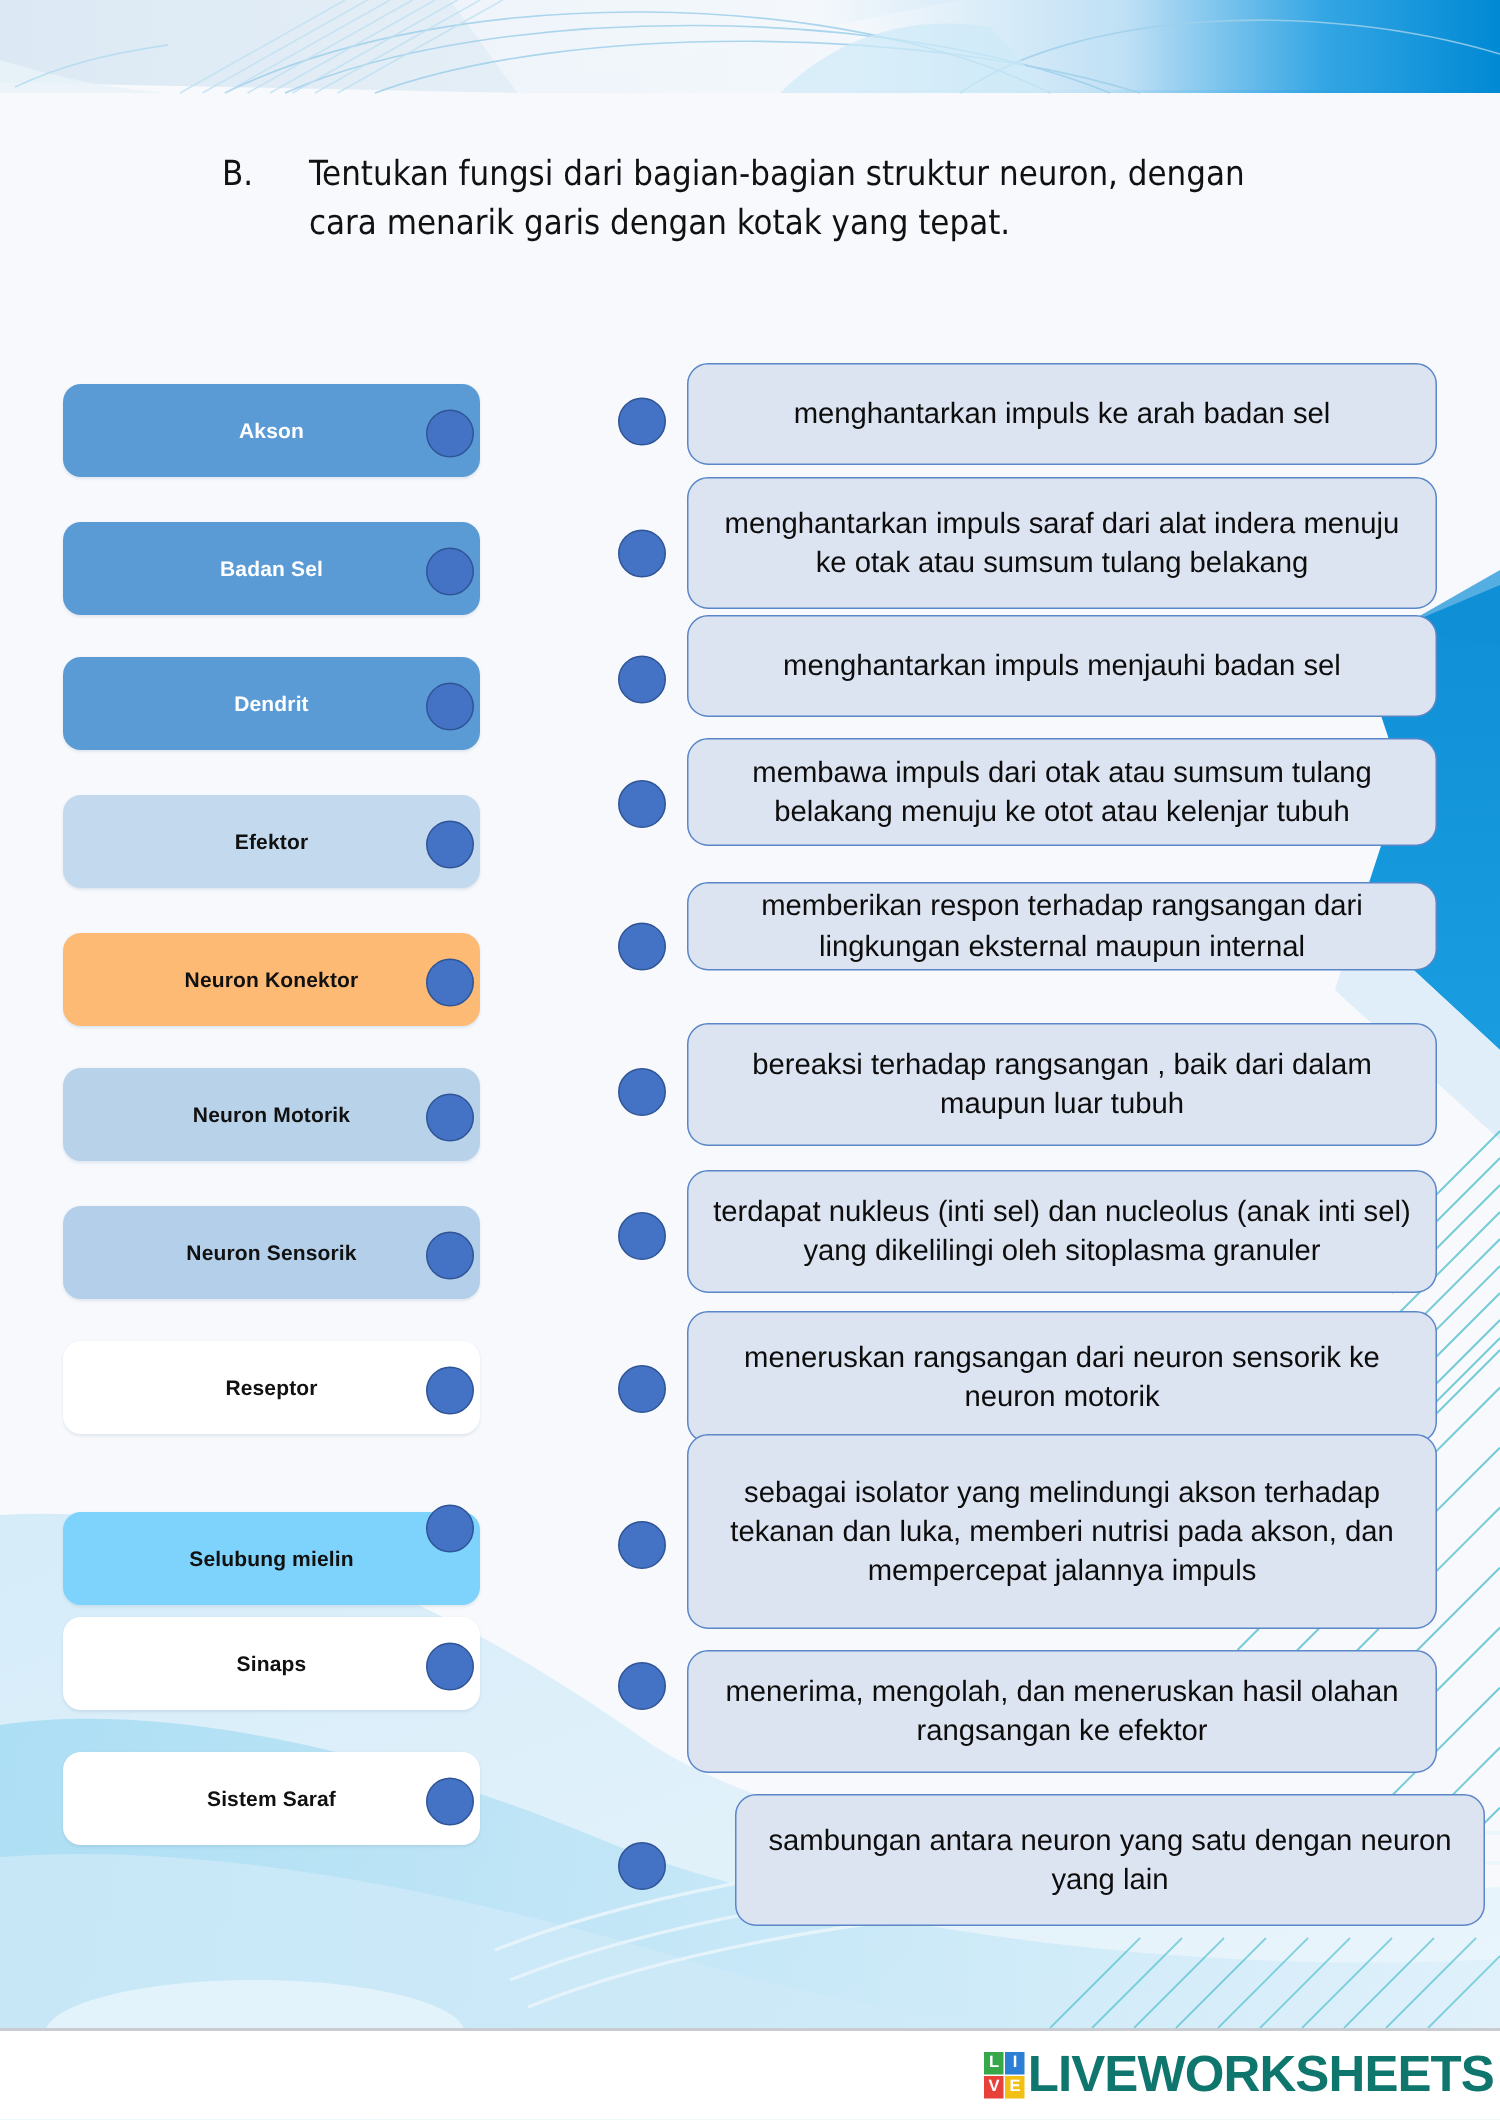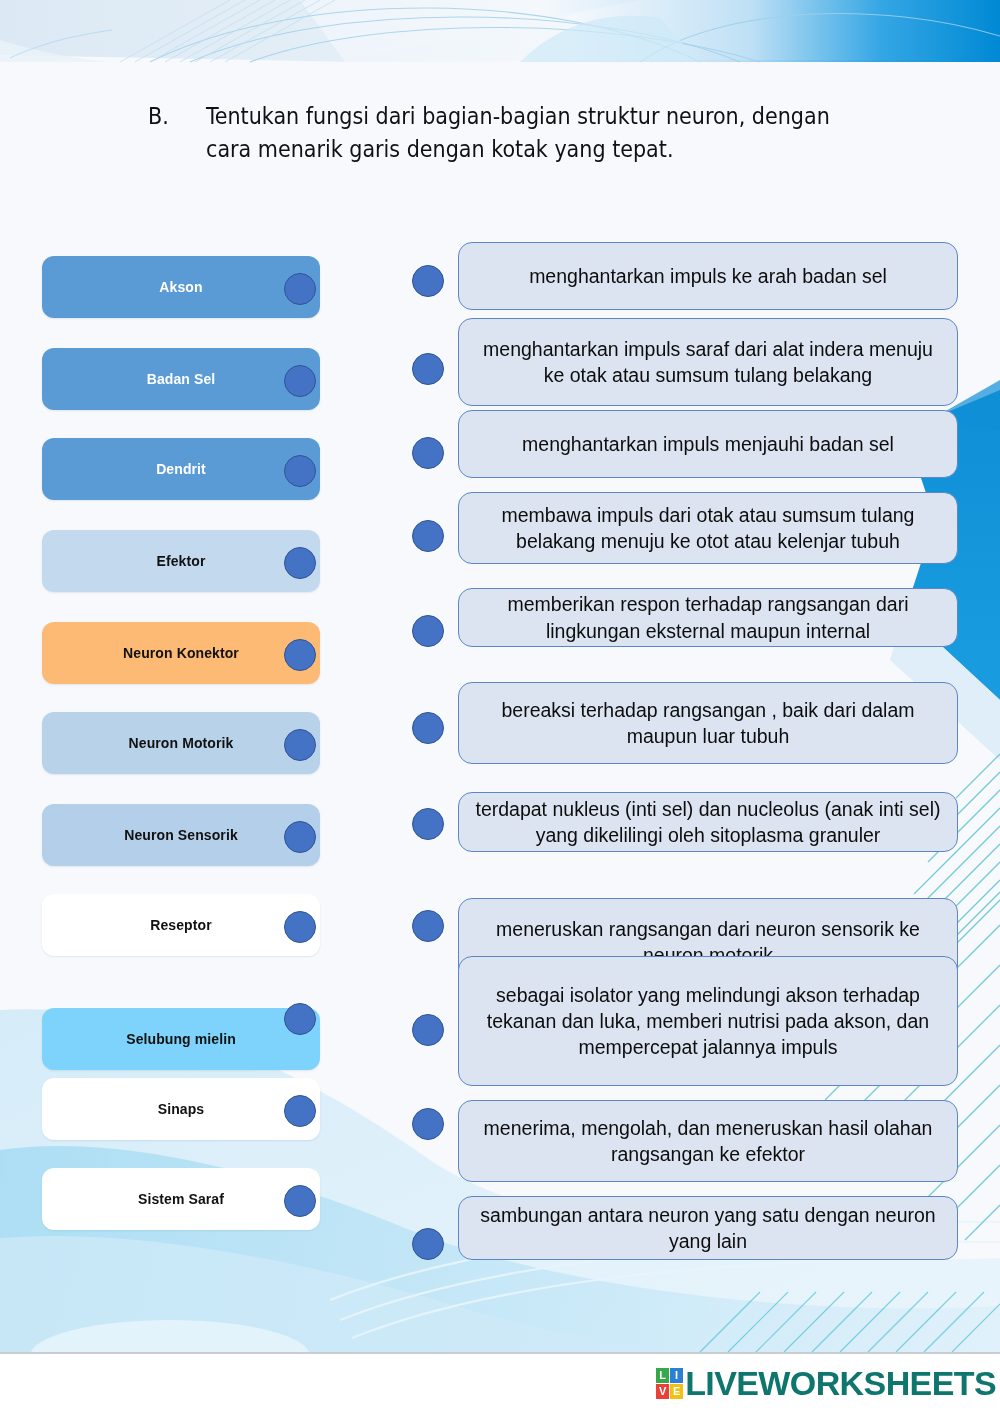--- a/index.html
+++ b/index.html
@@ -396,33 +396,33 @@
         </div>
         <div class="answer-box" style="top: 252px; height: 72px;">
           <span>membawa impuls dari otak atau sumsum tulang belakang menuju ke otot atau kelenjar tubuh</span>
         </div>
         <div class="answer-box" style="top: 348px; height: 59px;">
           <span>memberikan respon terhadap rangsangan dari lingkungan eksternal maupun internal</span>
         </div>
         <div class="answer-box" style="top: 442px; height: 82px;">
           <span>bereaksi terhadap rangsangan , baik dari dalam maupun luar tubuh</span>
         </div>
-        <div class="answer-box" style="top: 552px; height: 60px;">
+        <div class="answer-box" style="top: 540px; height: 82px;">
           <span>terdapat nukleus (inti sel) dan nucleolus (anak inti sel) yang dikelilingi oleh sitoplasma granuler</span>
         </div>
-        <div class="answer-box" style="top: 658px; height: 88px;">
+        <div class="answer-box" style="top: 634px; height: 88px;">
           <span>meneruskan rangsangan dari neuron sensorik ke neuron motorik</span>
         </div>
         <div class="answer-box" style="top: 716px; height: 130px;">
           <span>sebagai isolator yang melindungi akson terhadap tekanan dan luka, memberi nutrisi pada akson, dan mempercepat jalannya impuls</span>
         </div>
         <div class="answer-box" style="top: 860px; height: 82px;">
           <span>menerima, mengolah, dan meneruskan hasil olahan rangsangan ke efektor</span>
         </div>
-        <div class="answer-box" style="top: 956px; height: 64px;">
+        <div class="answer-box" style="top: 956px; height: 88px; margin-left: 32px;">
           <span>sambungan antara neuron yang satu dengan neuron yang lain</span>
         </div>
       </div>
   </div>
 
   <div class="footer"></div>
   <div class="footer-rule"></div>
   <div class="lw-logo">
     <div class="lw-tiles" id="lw-tiles">
         <div class="lw-tile" style="background: rgb(55, 168, 73);">L</div>

